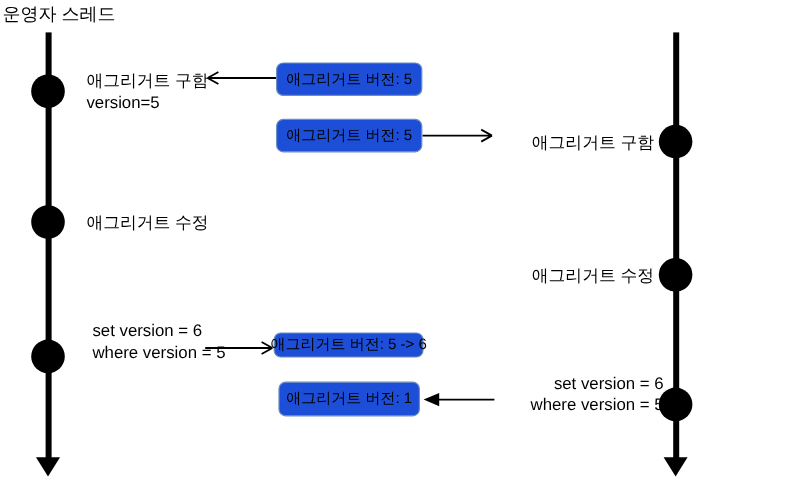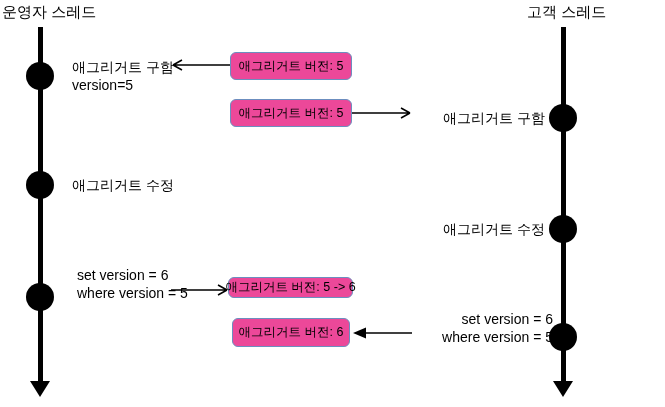--- a/index.html
+++ b/index.html
@@ -39,39 +39,38 @@
   .event-label {
     position: absolute;
     font-size: 14px;
     line-height: 18px;
     white-space: nowrap;
     margin-left: 15px;
   }
   .event-label.align-right { text-align: right; }
   .vbox {
     position: absolute;
-    background: #ec4899;
+    background: #1d4ed8;
     border: 1px solid #6c8ebf;
     border-radius: 6px;
     display: flex;
     align-items: center;
     justify-content: center;
     font-size: 12.5px;
     white-space: nowrap;
     box-sizing: border-box;
   }
   .connector { position: absolute; }
 </style>
 </head>
 <body>
 
 <div class="canvas">
 
   <div class="thread-title" style="left:2px; top:3px;">운영자 스레드</div>
-  <div class="thread-title" style="left:527px; top:3px;">고객 스레드</div>
 
   <div class="lifeline-line" style="left:38px; top:27px; height:356px;"></div>
   <div class="lifeline-arrowhead" style="left:30px; top:381px;"></div>
 
   <div class="lifeline-line" style="left:561px; top:27px; height:356px;"></div>
   <div class="lifeline-arrowhead" style="left:553px; top:381px;"></div>
 
   <div class="dot" style="left:26px; top:62px;"></div>
   <div class="dot" style="left:26px; top:171px;"></div>
   <div class="dot" style="left:26px; top:283px;"></div>
@@ -99,21 +98,21 @@
     <div>애그리거트 수정</div>
   </div>
   <div class="event-label align-right" style="right:112px; top:310px;">
     <div>set version = 6</div>
     <div>where version = 5</div>
   </div>
 
   <div class="vbox" style="left:230px; top:52px; width:122px; height:28px;">애그리거트 버전: 5</div>
   <div class="vbox" style="left:230px; top:99px; width:122px; height:28px;">애그리거트 버전: 5</div>
   <div class="vbox" style="left:228px; top:277px; width:125px; height:21px;">애그리거트 버전: 5 -&gt; 6</div>
-  <div class="vbox" style="left:232px; top:318px; width:118px; height:29px;">애그리거트 버전: 6</div>
+  <div class="vbox" style="left:232px; top:318px; width:118px; height:29px;">애그리거트 버전: 1</div>
 
   <svg class="connector" style="left:170px; top:57px;" width="62" height="16">
     <path d="M60,8 L3,8 M3,8 L12,3 M3,8 L12,13" stroke="#000000" stroke-width="1.5" fill="none"></path>
   </svg>
 
   <svg class="connector" style="left:352px; top:105px;" width="61" height="16">
     <path d="M0,8 L58,8 M58,8 L49,3 M58,8 L49,13" stroke="#000000" stroke-width="1.5" fill="none"></path>
   </svg>
 
   <svg class="connector" style="left:170px; top:282px;" width="59" height="16">

